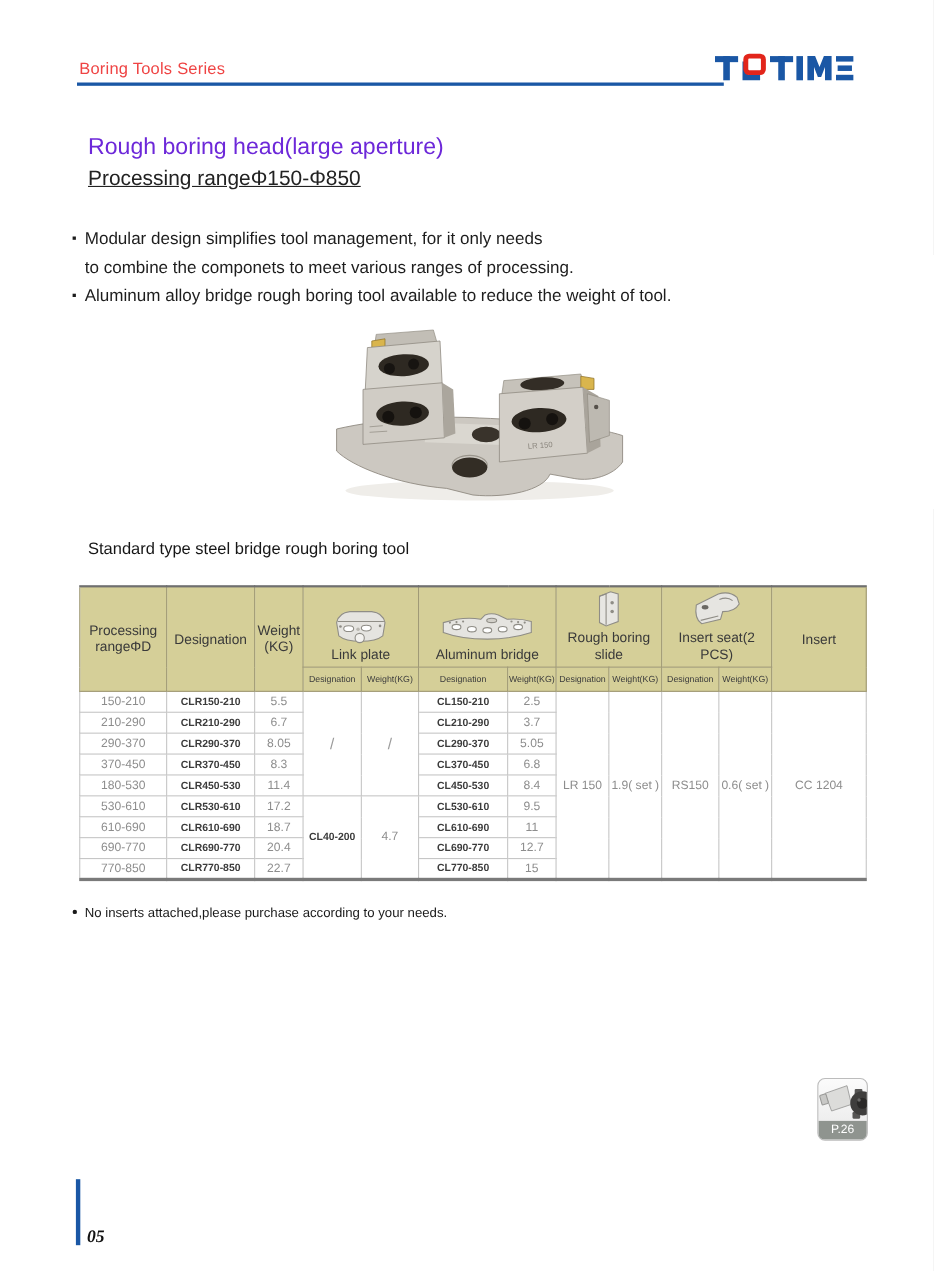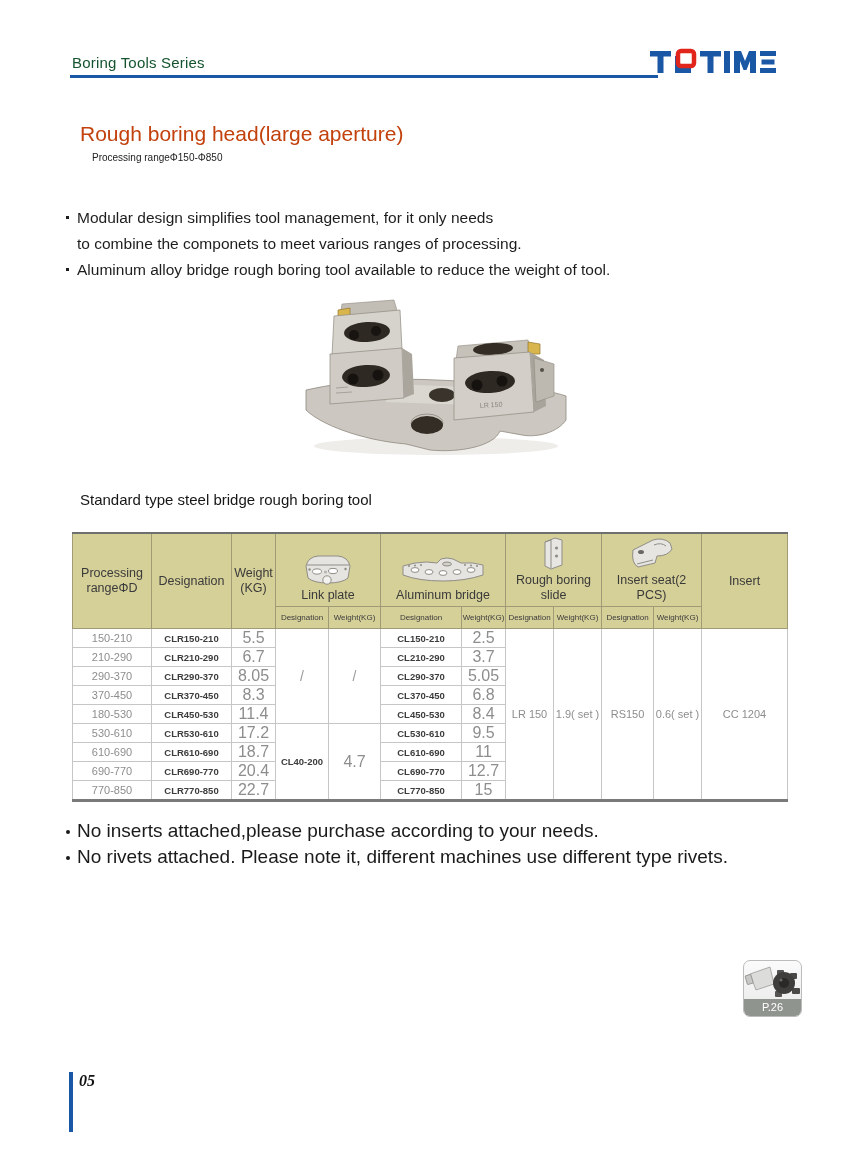--- a/index.html
+++ b/index.html
@@ -3,27 +3,27 @@
 <meta charset="utf-8">
 <style>
   * { margin:0; padding:0; box-sizing:border-box; }
   html,body { background:#9b9b9b; }
   #page {
     position:relative; width:849px; height:1160px; margin:0 auto;
     background:#ffffff; overflow:hidden;
     font-family:"Liberation Sans", sans-serif; color:#1c1c1c;
   }
   
-  .series-title { position:absolute; left:72px; top:54px; font-size:15px; color:#14532d; letter-spacing:0.2px; }
+  .series-title { position:absolute; left:72px; top:54px; font-size:15px; color:#ef4444; letter-spacing:0.2px; }
   .header-rule  { position:absolute; left:70px; top:75px; width:588px; height:3px; background:#1a57a5; }
   .logo { position:absolute; left:650px; top:47px; width:126px; height:30px; }
 
   
-  .prod-title { position:absolute; left:80px; top:122px; font-size:21px; font-weight:400; color:#c2410c; }
-  .prod-sub   { position:absolute; left:92px; top:152px; font-size:10px; color:#222; }
+  .prod-title { position:absolute; left:80px; top:122px; font-size:21px; font-weight:400; color:#6d28d9; }
+  .prod-sub   { position:absolute; left:80px; top:152px; font-size:19px; color:#222;text-decoration:underline; }
 
   
   .features { position:absolute; left:66px; top:205px; font-size:15.5px; color:#1d1d1d; }
   .features .line { height:26px; line-height:26px; white-space:nowrap; }
   .line.bullet::before { content:""; display:inline-block; width:3px; height:3px; background:#1d1d1d; margin:0 8px 4px 0; }
   .line.cont { padding-left:11px; }
 
   
   .photo { position:absolute; left:290px; top:294px; width:292px; height:170px; }
 
@@ -35,42 +35,42 @@
     border-top:2px solid #6f6f6f; border-bottom:3px solid #7a7a7a;
   }
   table.spec th { background:#d5cf98; border:1px solid #a09a76; font-weight:normal; color:#3a3a3a; vertical-align:middle; text-align:center; }
   tr.h1 th { height:66px; font-size:12.5px; line-height:15px; }
   tr.h1 th.group { vertical-align:bottom; padding-bottom:3px;text-align:center; }
   tr.h1 th.group .glabel { font-size:12.5px; margin-top:1px; }
   tr.h1 th.group svg { display:block; margin:2px auto 0 auto; }
   tr.h2 th { height:22px; font-size:8px; color:#3c3c3c; }
   table.spec td { height:19px; border:1px solid #c6c6c6; text-align:center; vertical-align:middle; background:#fff; }
   td.rng  { color:#8d8d8d; font-size:11px; }
-  td.num  { color:#8d8d8d; font-size:16px; }
+  td.num  { color:#8d8d8d; font-size:11px; }
   td.des  { color:#3c3c3c; font-size:9.5px; font-weight:bold; }
   td.big  { color:#8d8d8d; font-size:11px; }
   td.slash{ color:#9a9a9a; font-size:14px; }
 
   
-  .notes { position:absolute; left:66px; top:818px; font-size:19px; color:#1a1a1a; }
+  .notes { position:absolute; left:66px; top:818px; font-size:12px; color:#1a1a1a; }
   .notes .line { height:25.5px; line-height:25.5px; white-space:nowrap; }
   .notes .line::before { content:""; display:inline-block; width:4px; height:4px; background:#1a1a1a; border-radius:50%; margin:0 7px 3px 0; }
 
   
   .thumb {
-    position:absolute; left:743px; top:960px; width:59px; height:57px;
+    position:absolute; left:743px; top:980px; width:46px; height:57px;
     border:1px solid #bcbcbc; border-radius:7px; background:linear-gradient(#fbfbfb,#e8e8e8);
     overflow:hidden; cursor:pointer;
   }
   .thumb .img { display:block; width:59px; height:40px; }
   .thumb .strip { position:absolute; left:0; bottom:0; width:100%; height:17px; background:#8f948f; color:#fff; font-size:11px; text-align:center; line-height:17px; }
 
   
   .pg-bar { position:absolute; left:69px; top:1072px; width:4px; height:60px; background:#1a57a5; }
-  .pg-num { position:absolute; left:79px; top:1072px; font-family:"Liberation Serif", serif; font-style:italic; font-weight:bold; font-size:16px; color:#111; }
+  .pg-num { position:absolute; left:79px; top:1116px; font-family:"Liberation Serif", serif; font-style:italic; font-weight:bold; font-size:16px; color:#111; }
 </style>
 </head>
 <body>
 
 <div id="page">
 
   <div class="series-title">Boring Tools Series</div>
   <div class="header-rule"></div>
   <div class="logo" aria-label="TOTIME">
     <svg width="126" height="30" viewBox="0 0 126 30">
@@ -300,21 +300,20 @@
         <td class="des">CLR770-850</td>
         <td class="num">22.7</td>
         <td class="des">CL770-850</td>
         <td class="num">15</td>
       </tr>
     </tbody>
   </table>
 
   <div class="notes">
     <div class="line">No inserts attached,please purchase according to your needs.</div>
-    <div class="line">No rivets attached. Please note it, different machines use different type rivets.</div>
   </div>
 
   <div class="thumb">
     <svg class="img" viewBox="0 0 59 40">
       <polygon points="6,13 26,6 30,23 12,29" fill="#dcdcda" stroke="#9a9a98" stroke-width="0.8"></polygon>
       <rect x="2" y="14" width="6" height="9" rx="1" fill="#c8c8c6" stroke="#9a9a98" transform="rotate(-16 5 18)"></rect>
       <rect x="33" y="9" width="7" height="6" rx="1" fill="#555453"></rect>
       <rect x="46" y="12" width="7" height="6" rx="1" fill="#4a4948"></rect>
       <rect x="48" y="27" width="8" height="6" rx="1" fill="#4a4948"></rect>
       <rect x="31" y="30" width="7" height="6" rx="1" fill="#555453"></rect>

